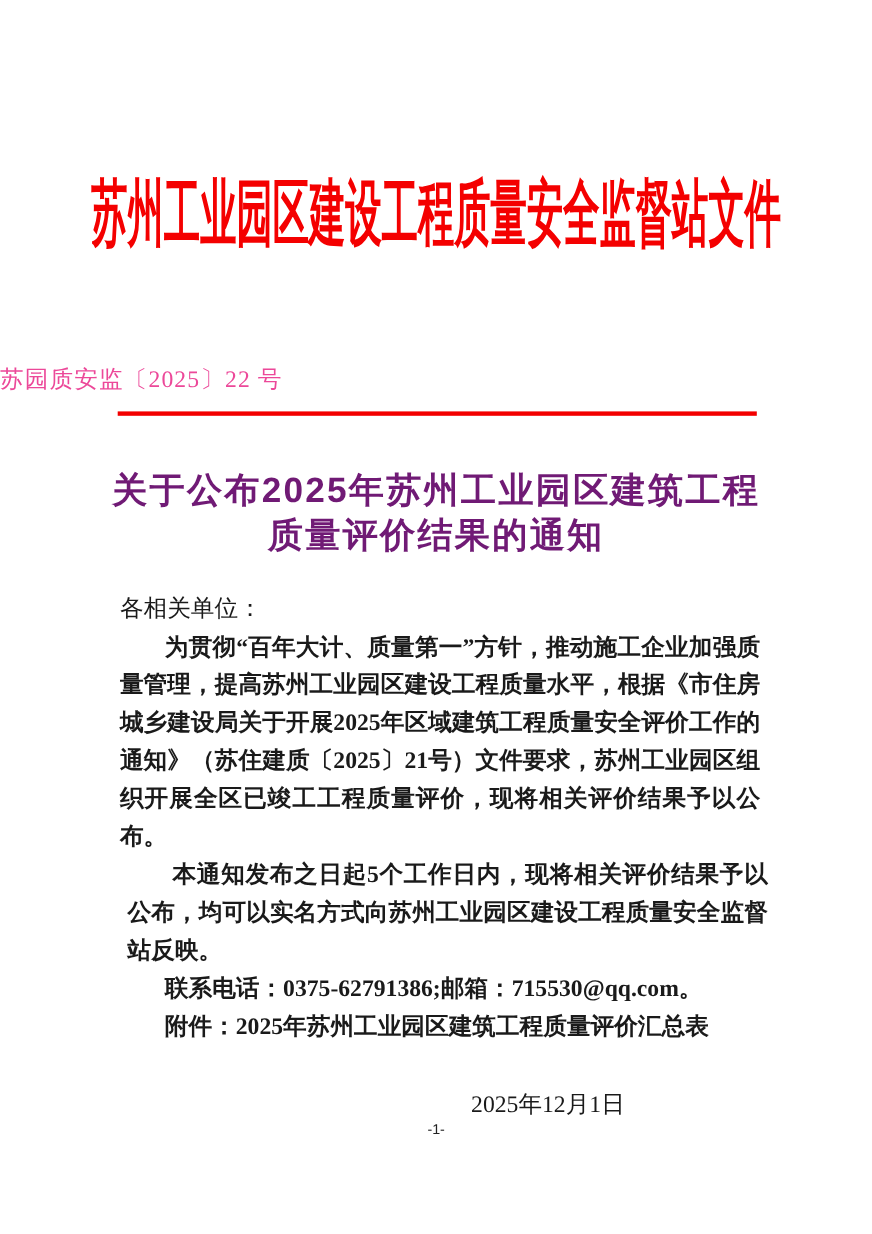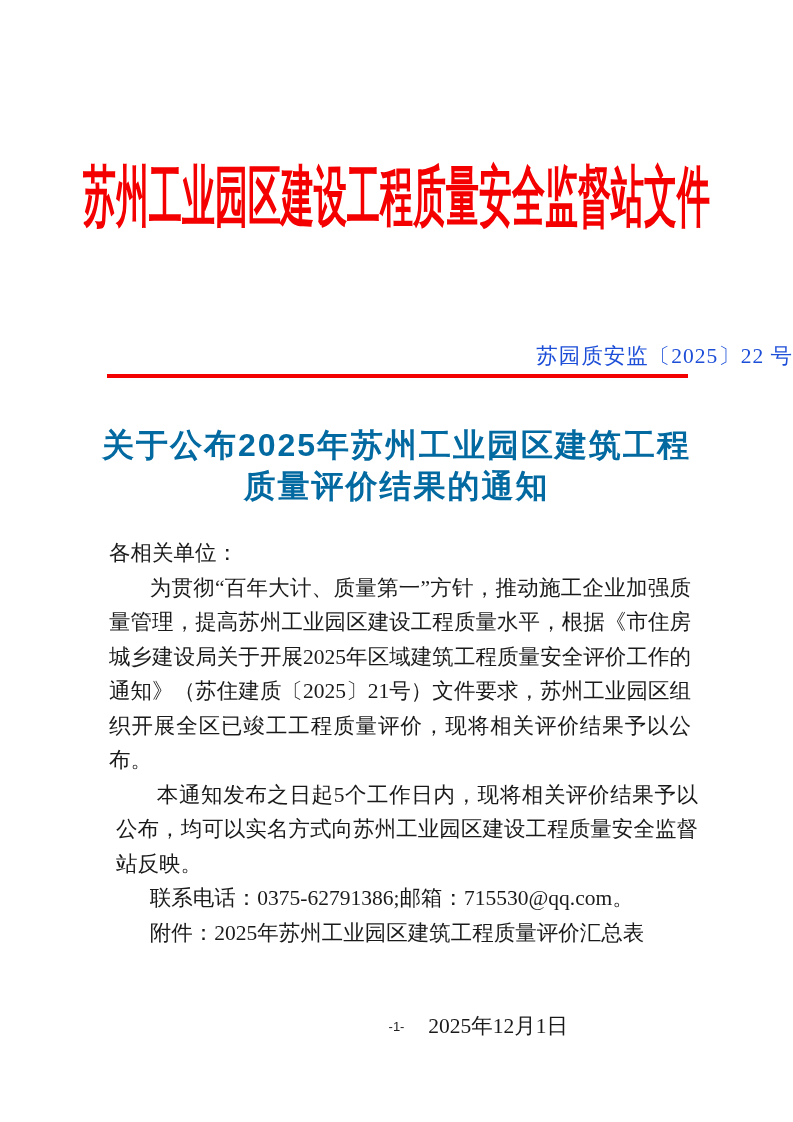--- a/index.html
+++ b/index.html
@@ -26,28 +26,28 @@
     line-height: 33px;
     white-space: nowrap;
     transform: scaleY(2.0);
     transform-origin: 50% 50%;
     font-family: "Liberation Serif", "DejaVu Serif", serif;
   }
 
   
   .doc-number {
     position: absolute;
-    top: 341px;
+    top: 330px;
     left: 0;
     width: 793px;
-    text-align: right;
+    text-align: left;
     font-size: 21.5px;
     line-height: 30px;
     letter-spacing: 1px;
-    color: #1d4ed8;
+    color: #ec4899;
   }
 
   
   .red-rule {
     position: absolute;
     top: 374px;
     left: 107px;
     width: 581px;
     height: 4px;
     background: #f30000;
@@ -58,57 +58,56 @@
     position: absolute;
     top: 425px;
     left: 0;
     width: 793px;
     text-align: center;
     font-family: "Liberation Sans", "DejaVu Sans", sans-serif;
     font-weight: 700;
     font-size: 32px;
     line-height: 41px;
     letter-spacing: 2px;
-    color: #0369a1;
+    color: #701a75;
   }
 
   
   .body-text {
     position: absolute;
     top: 524px;
     left: 109px;
     width: 582px;
     font-size: 21.5px;
     line-height: 34.5px;
     text-align: justify;
     color: #1a1a1a;
     margin-top: 12px;
   }
   .body-text p { margin: 0; }
-  .para { text-indent: 1.9em; }
+  .para { text-indent: 1.9em; font-weight: bold; }
   .para.shifted { margin-left: 7px; margin-right: -7px; }
 
   
   .sig-org {
     position: absolute;
     top: 950px;
     right: 102px;
     font-size: 21.5px;
     line-height: 34.5px;
     letter-spacing: 1px;
     color: #1a1a1a;
   }
   .sig-date {
     position: absolute;
     top: 987px;
     right: 225px;
     font-size: 21.5px;
     line-height: 34.5px;
     color: #1a1a1a;
-    margin-top: 22px;
   }
 
   
   .page-number {
     position: absolute;
     top: 1018px;
     left: 0;
     width: 793px;
     text-align: center;
     font-size: 13px;

